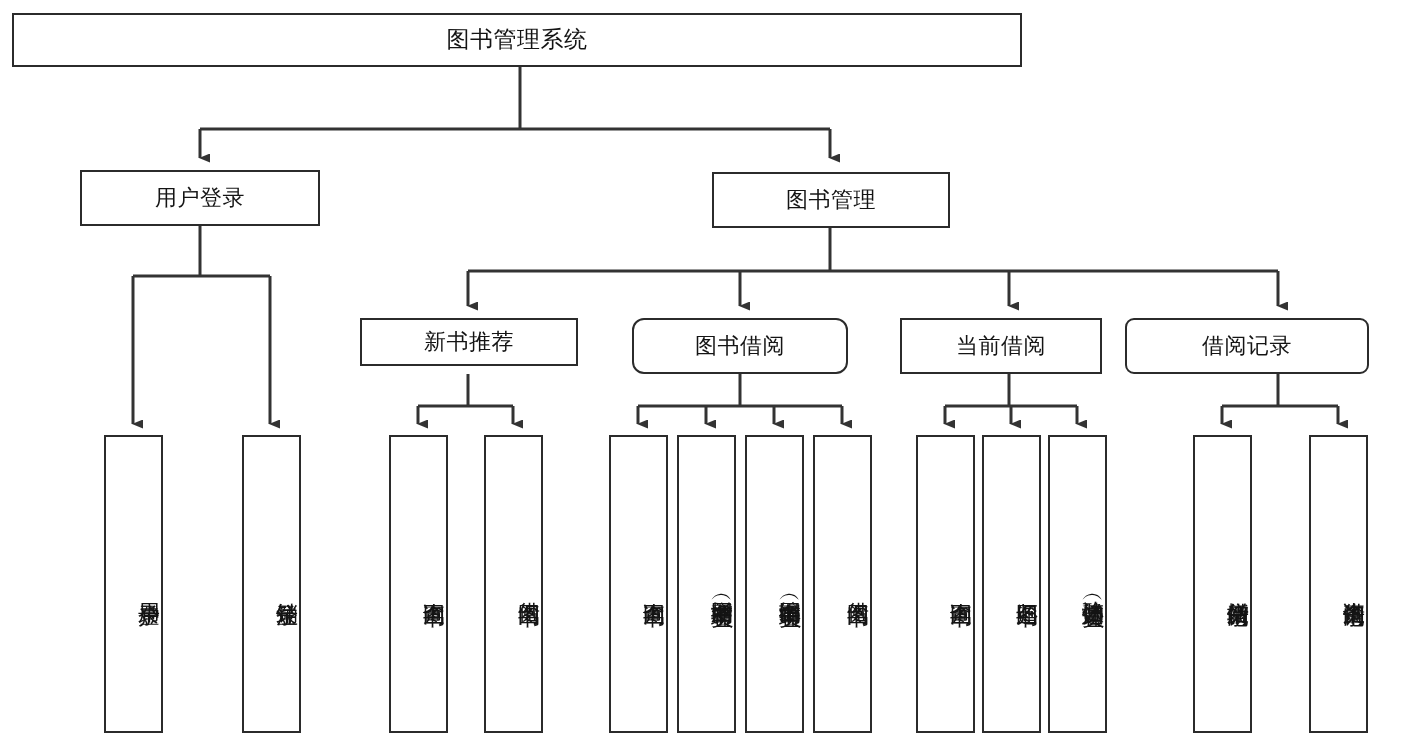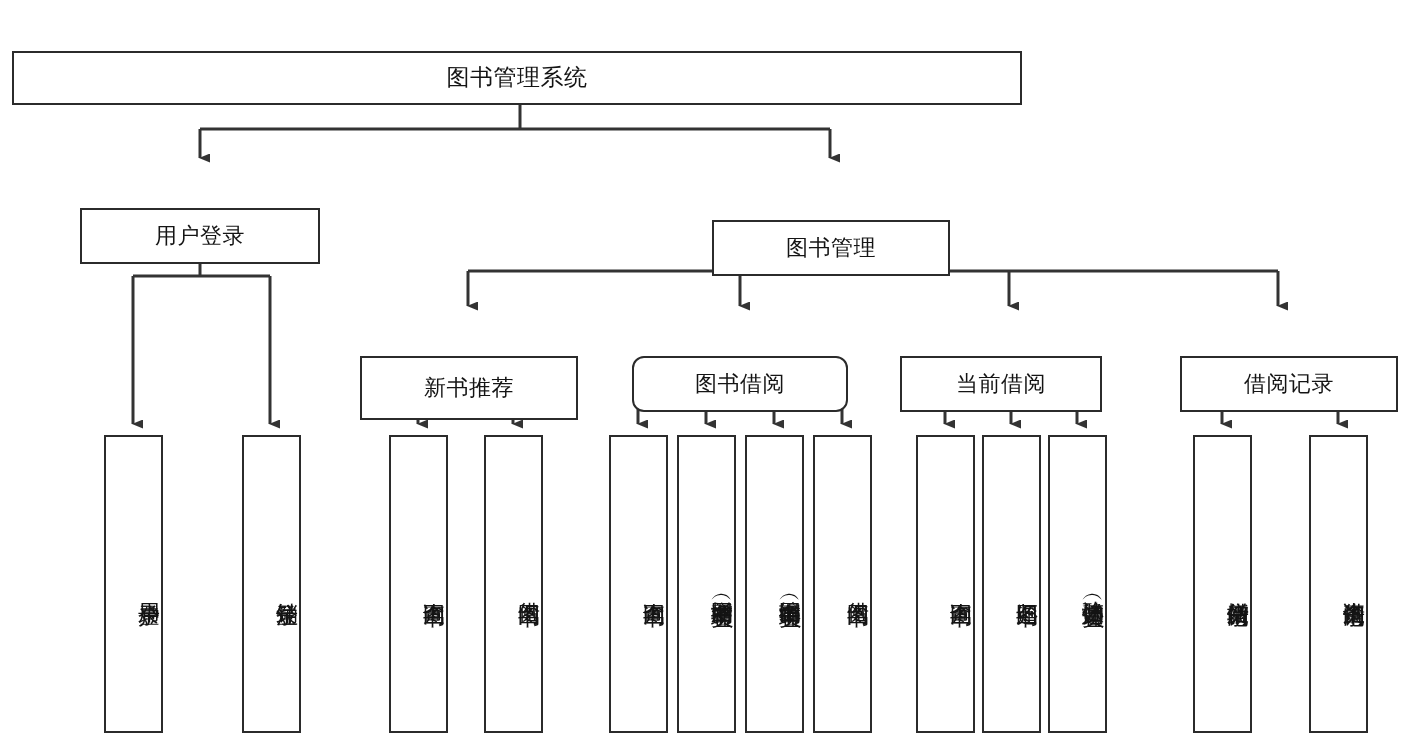--- a/index.html
+++ b/index.html
@@ -31,21 +31,20 @@
     align-items:center;
     justify-content:center;
     text-align:center;
     color:#141414;
     z-index:2;
   }
   .node.h{
     font-size:22px;
     line-height:1.2;
     letter-spacing:0.5px;
-    margin-top:38px;
   }
   .node.root{ font-size:23px; }
   .node.v{
     font-size:22px;
     line-height:1.08;
     letter-spacing:1px;
     writing-mode:vertical-rl;
     text-orientation:upright;
     align-items:flex-start;
     justify-content:center;
@@ -122,34 +121,34 @@
     </g>
   </svg>
 
   <div class="node h root" style="left:12px; top:13px; width:1010px; height:54px;">
     <span>图书管理系统</span>
   </div>
 
   <div class="node h" style="left:80px; top:170px; width:240px; height:56px;">
     <span>用户登录</span>
   </div>
-  <div class="node h" style="left:712px; top:182px; width:238px; height:56px;">
+  <div class="node h" style="left:712px; top:172px; width:238px; height:56px;">
     <span>图书管理</span>
   </div>
 
-  <div class="node h" style="left:360px; top:318px; width:218px; height:64px;">
+  <div class="node h" style="left:360px; top:318px; width:218px; height:48px;">
     <span>新书推荐</span>
   </div>
   <div class="node h" style="left:632px; top:318px; width:216px; height:56px;border-radius:12px;">
     <span>图书借阅</span>
   </div>
   <div class="node h" style="left:900px; top:318px; width:202px; height:56px;">
     <span>当前借阅</span>
   </div>
-  <div class="node h" style="left:1180px; top:318px; width:218px; height:56px;">
+  <div class="node h" style="left:1125px; top:318px; width:244px; height:56px;border-radius:9px;">
     <span>借阅记录</span>
   </div>
 
   <div class="node v" style="left:104px; top:435px; width:59px; height:298px;">
     <span>用户登录</span>
   </div>
   <div class="node v" style="left:242px; top:435px; width:59px; height:298px;">
     <span>注销登录</span>
   </div>
 

